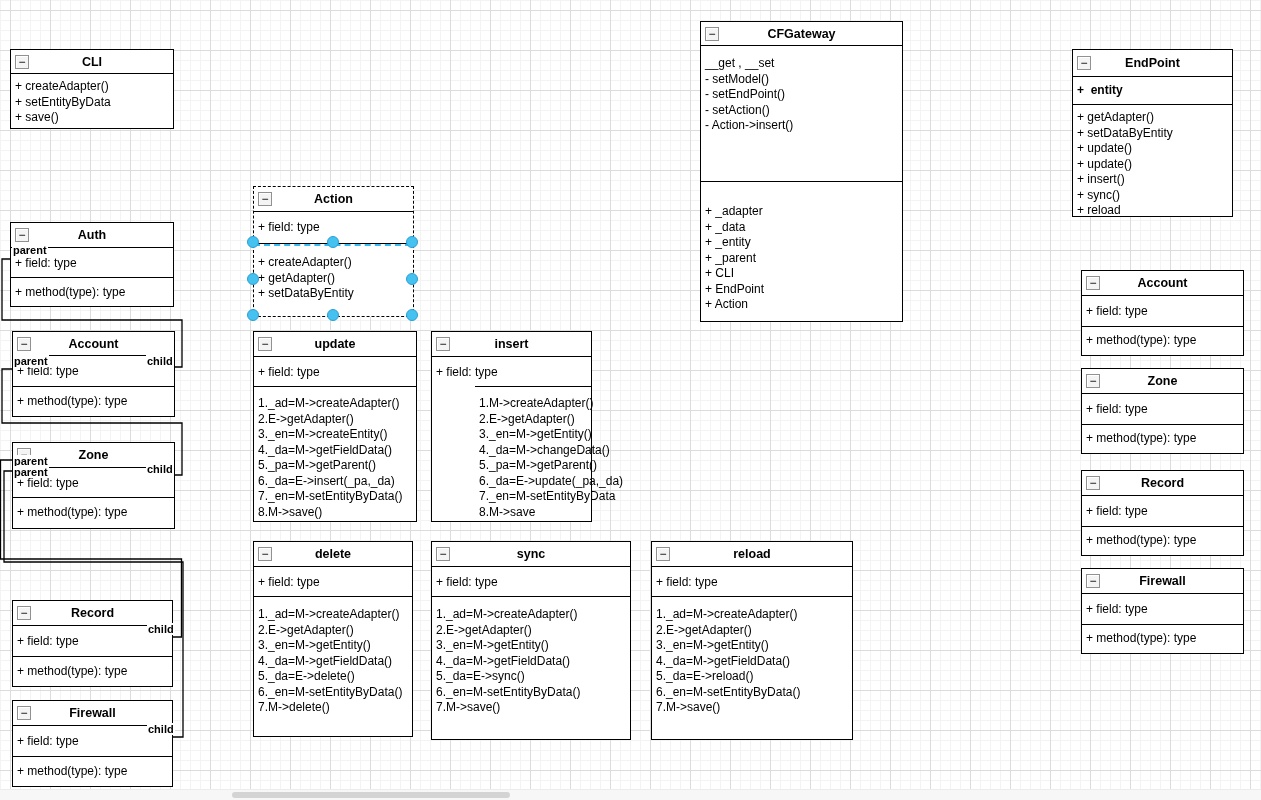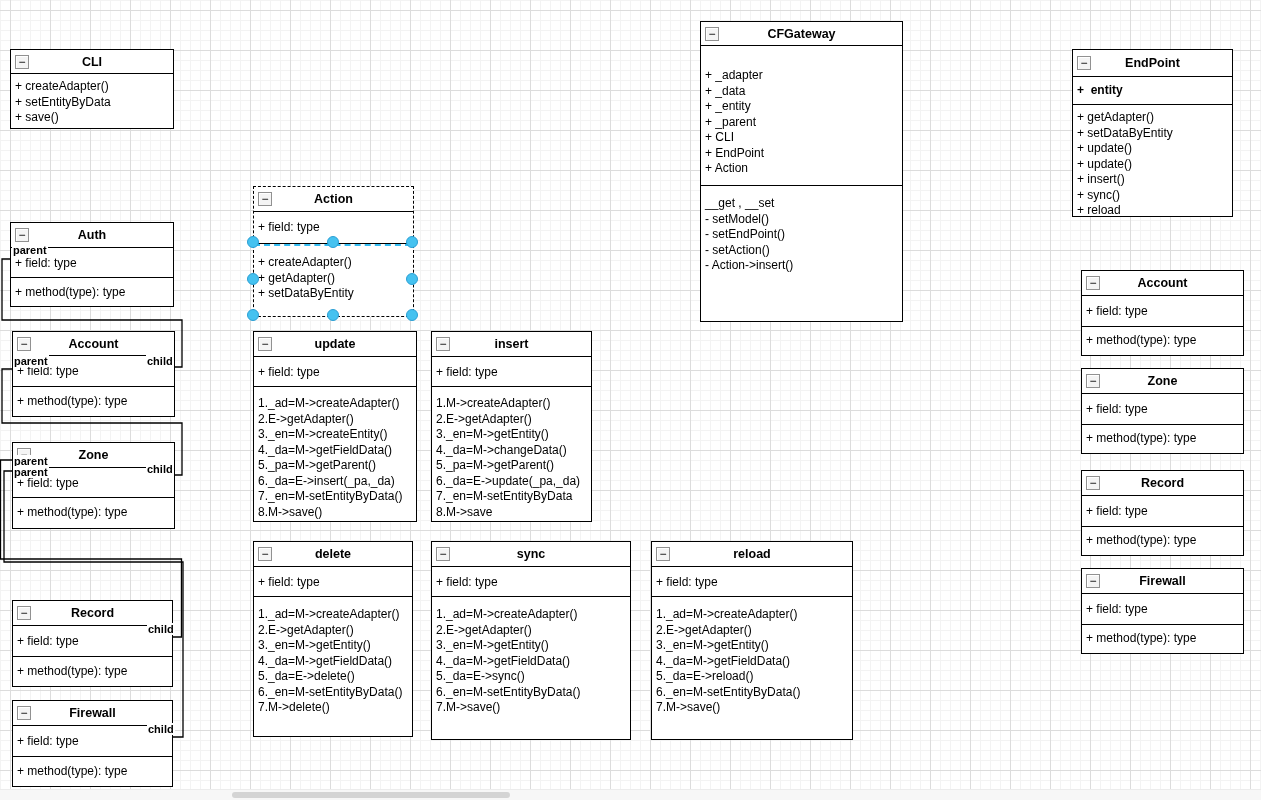--- a/index.html
+++ b/index.html
@@ -154,21 +154,21 @@
       </div>
     </div>
     <div class="uml-class" style="left: 431px; top: 331px; width: 159px;">
       <div class="cls-title" style="height: 24px;">
         <span class="collapse">−</span>
         <span>insert</span>
       </div>
       <div class="compartment" style="height: 30px; padding-top: 8px;">
         <div class="line">+ field: type</div>
       </div>
-      <div class="compartment" style="height: 135px; padding-top: 9px;">
+      <div class="compartment" style="height: 135px; padding-top: 9px; margin-left: 43px;">
         <div class="line">1.M-&gt;createAdapter()</div>
         <div class="line">2.E-&gt;getAdapter()</div>
         <div class="line">3._en=M-&gt;getEntity()</div>
         <div class="line">4._da=M-&gt;changeData()</div>
         <div class="line">5._pa=M-&gt;getParent()</div>
         <div class="line">6._da=E-&gt;update(_pa,_da)</div>
         <div class="line">7._en=M-setEntityByData</div>
         <div class="line">8.M-&gt;save</div>
       </div>
     </div>
@@ -223,36 +223,36 @@
         <div class="line">4._da=M-&gt;getFieldData()</div>
         <div class="line">5._da=E-&gt;reload()</div>
         <div class="line">6._en=M-setEntityByData()</div>
         <div class="line">7.M-&gt;save()</div>
       </div>
     </div>
     <div class="uml-class" style="left: 700px; top: 21px; width: 201px;">
       <div class="cls-title" style="height: 23px;">
         <span class="collapse">−</span>
         <span>CFGateway</span>
+      </div>
+      <div class="compartment" style="height: 136px; padding-top: 10px;">
+        <div class="line">__get , __set</div>
+        <div class="line">- setModel()</div>
+        <div class="line">- setEndPoint()</div>
+        <div class="line">- setAction()</div>
+        <div class="line">- Action-&gt;insert()</div>
       </div>
       <div class="compartment" style="height: 140px; padding-top: 22px;">
         <div class="line">+ _adapter</div>
         <div class="line">+ _data</div>
         <div class="line">+ _entity</div>
         <div class="line">+ _parent</div>
         <div class="line">+ CLI</div>
         <div class="line">+ EndPoint</div>
         <div class="line">+ Action</div>
-      </div>
-      <div class="compartment" style="height: 136px; padding-top: 10px;">
-        <div class="line">__get , __set</div>
-        <div class="line">- setModel()</div>
-        <div class="line">- setEndPoint()</div>
-        <div class="line">- setAction()</div>
-        <div class="line">- Action-&gt;insert()</div>
       </div>
     </div>
     <div class="uml-class" style="left: 1072px; top: 49px; width: 159px;">
       <div class="cls-title" style="height: 26px;">
         <span class="collapse">−</span>
         <span>EndPoint</span>
       </div>
       <div class="compartment" style="height: 28px; padding-top: 6px; font-weight: bold;">
         <div class="line">+  entity</div>
       </div>

